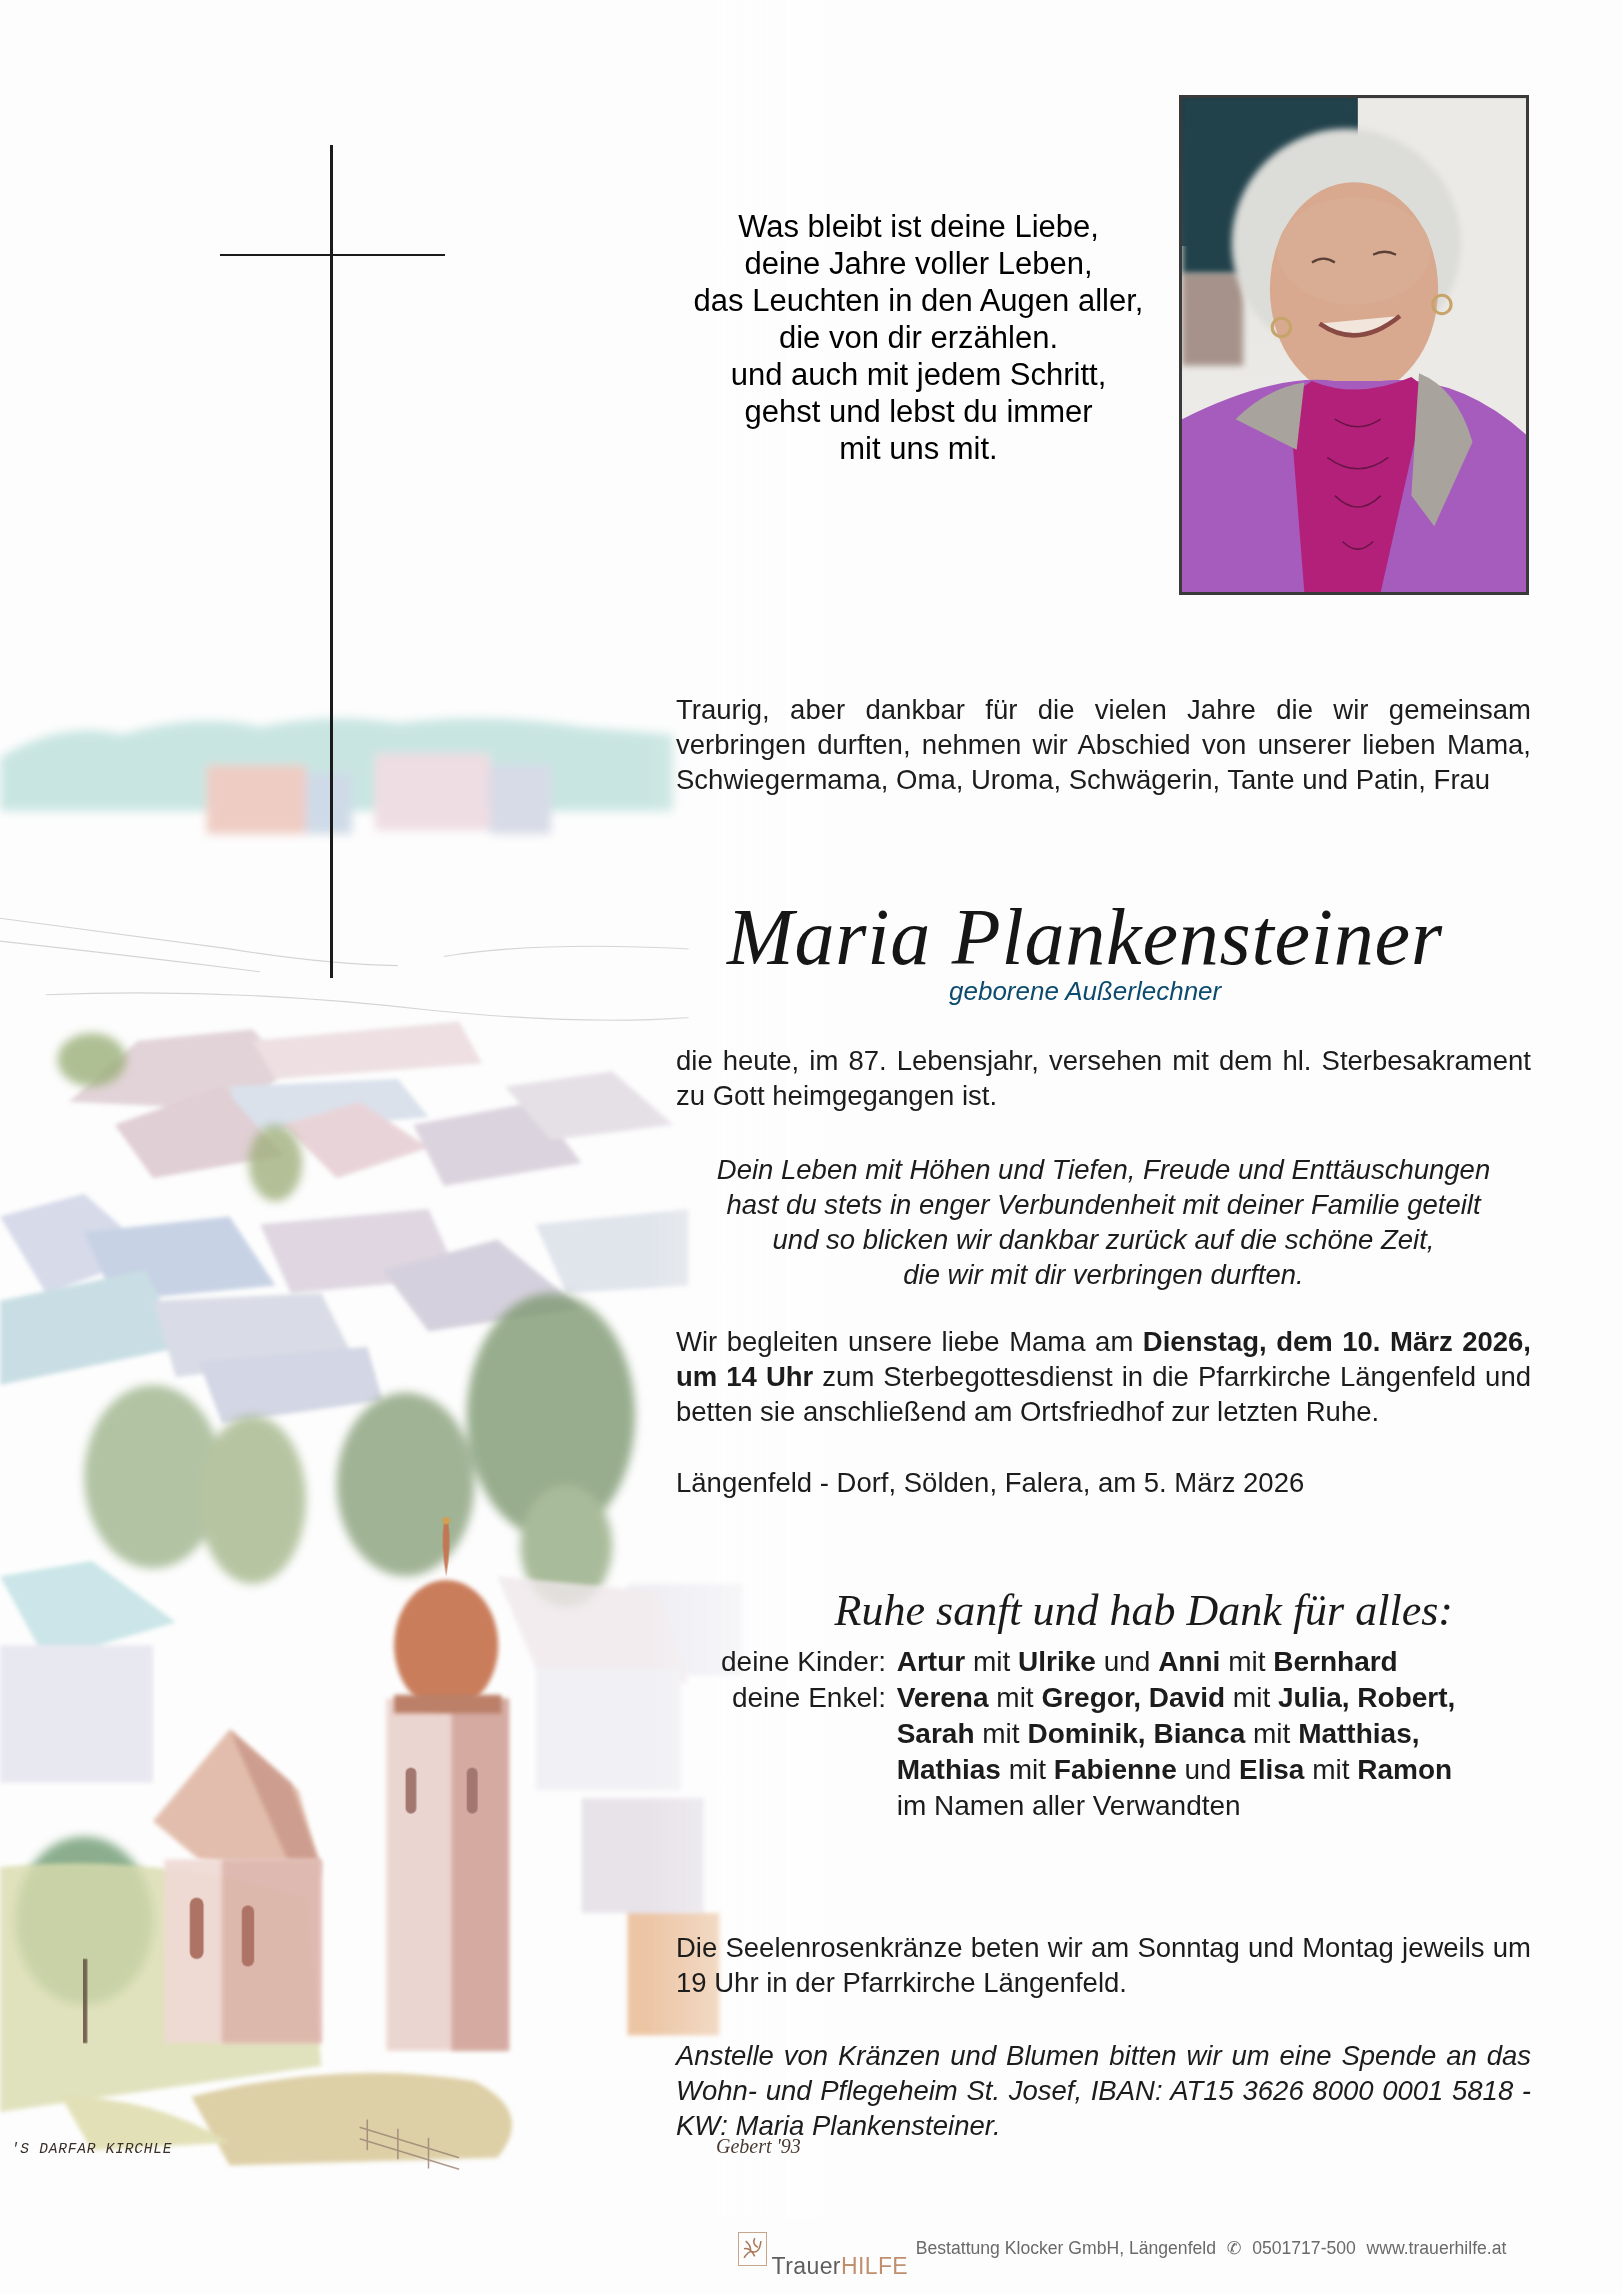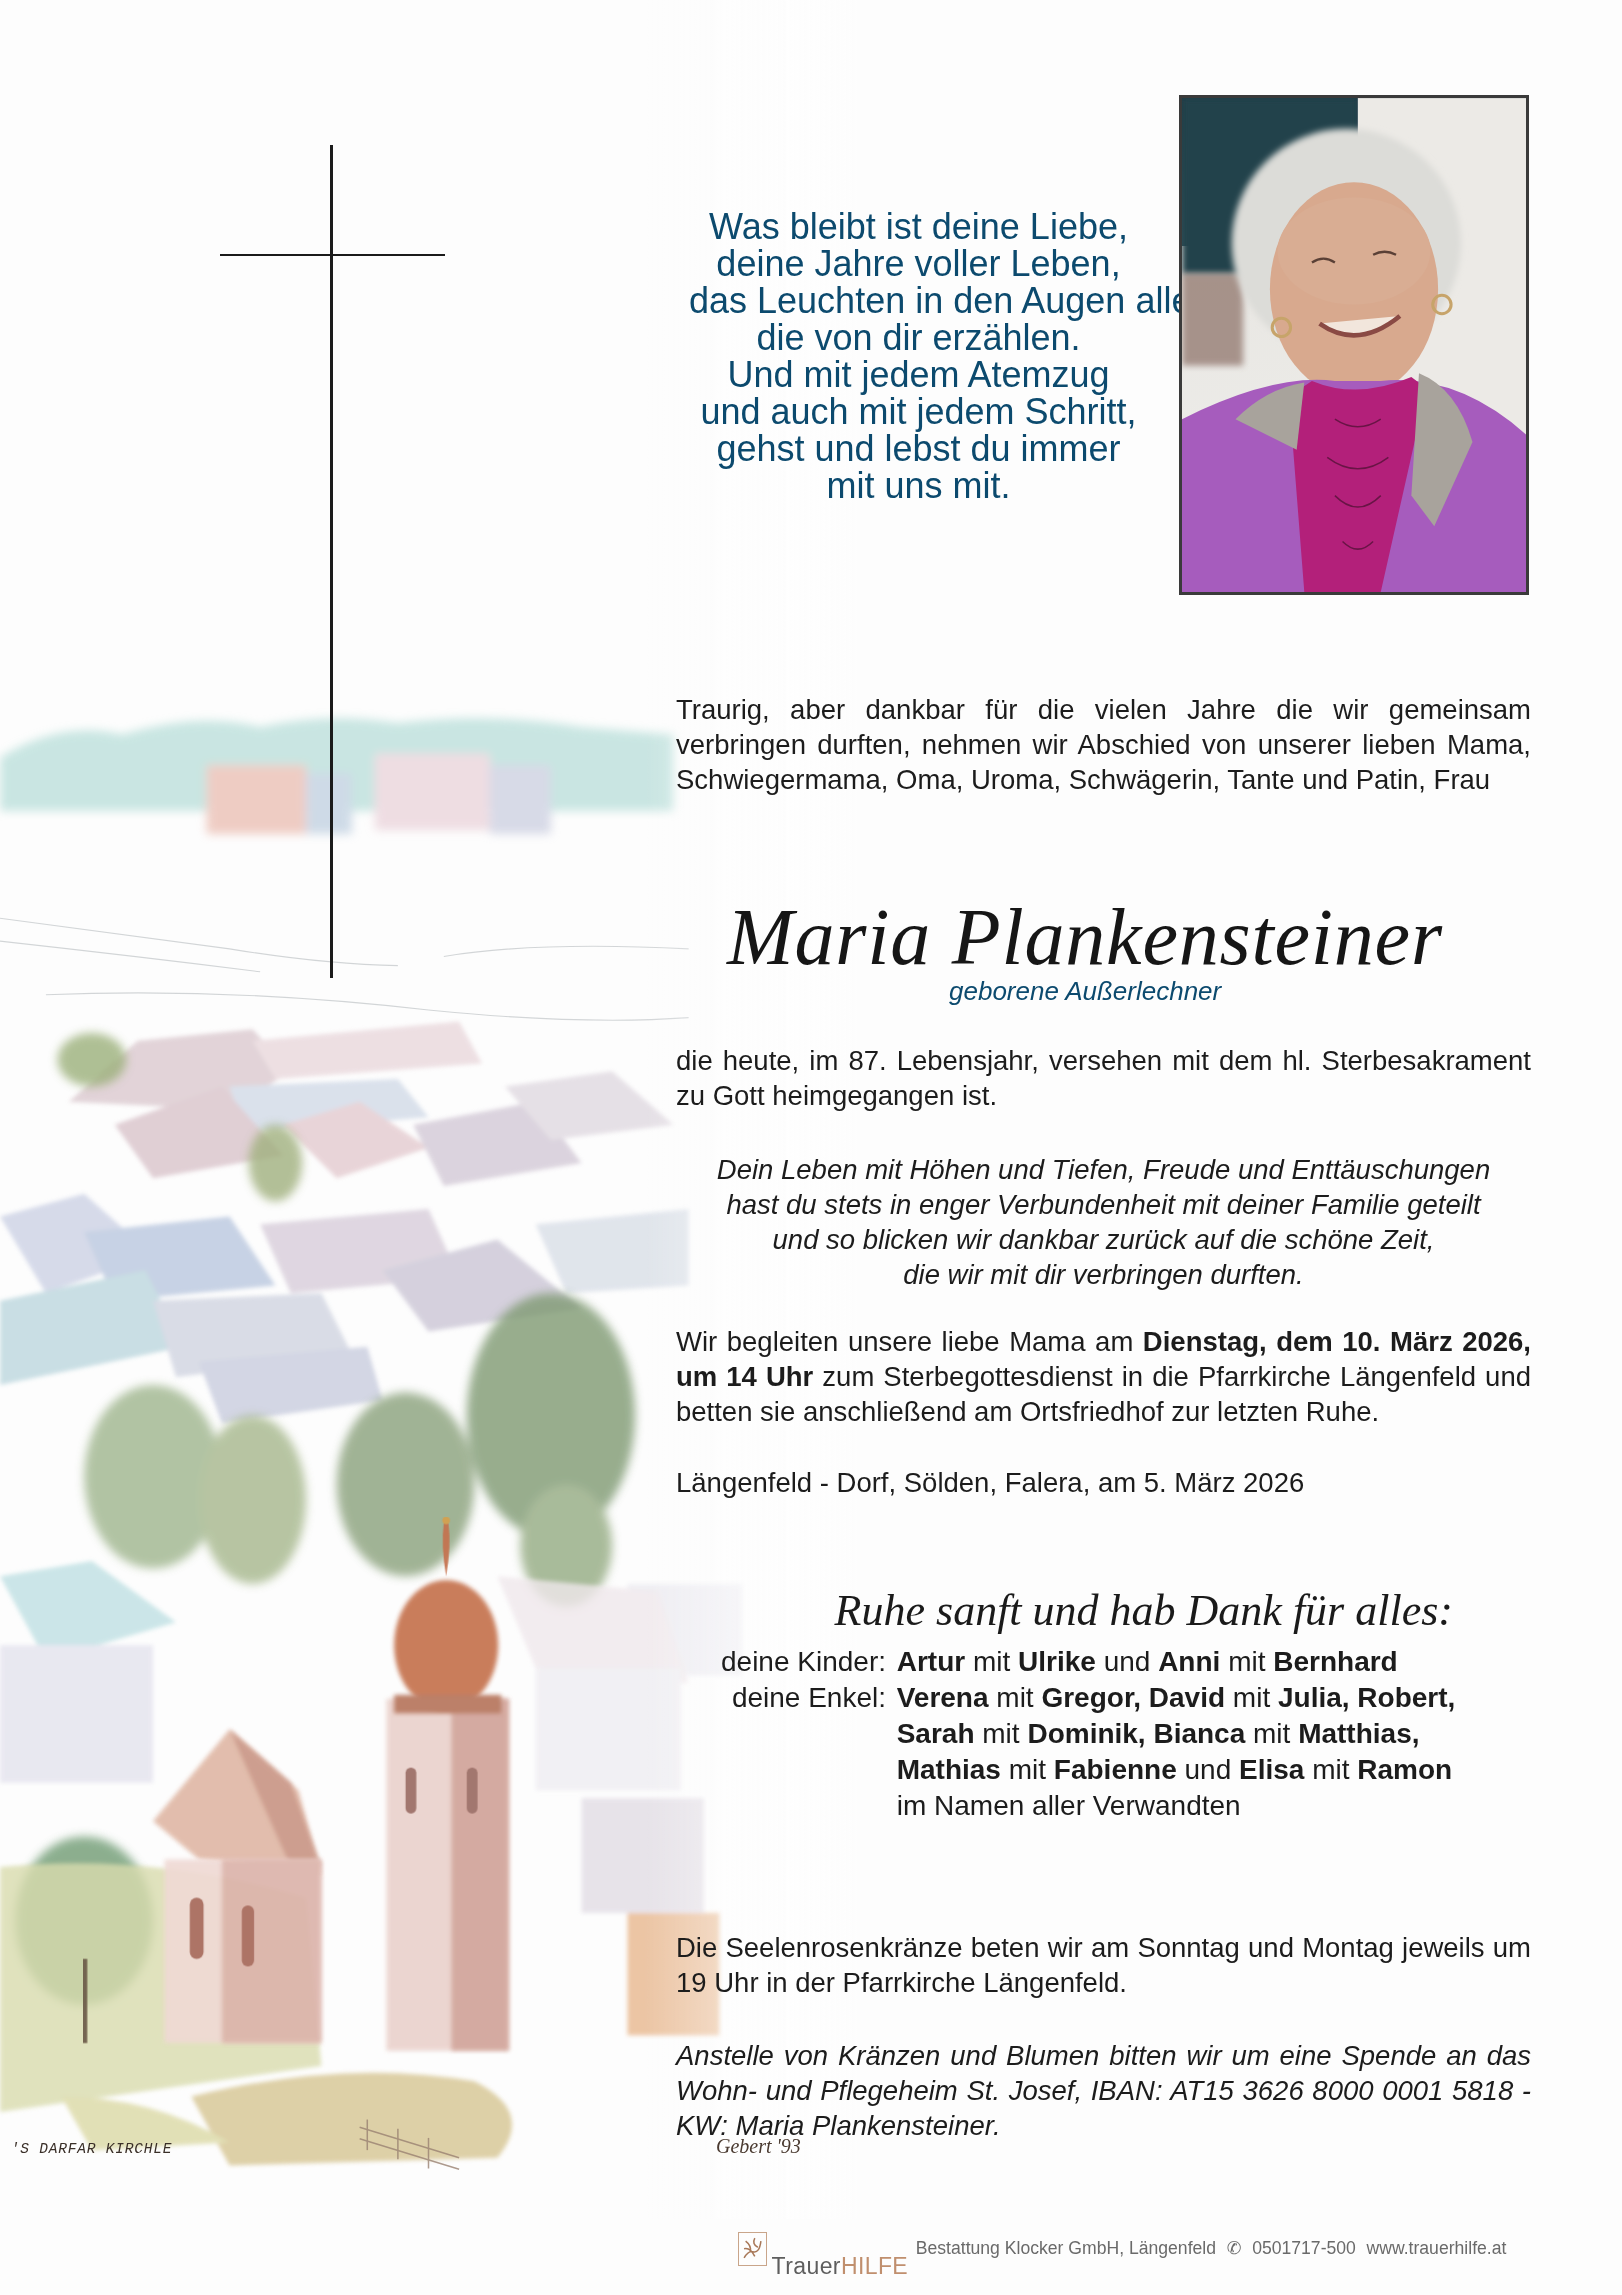--- a/index.html
+++ b/index.html
@@ -10,21 +10,21 @@
     color: #1c1c1c;
   }
   
   .painting { position: absolute; left: 0; top: 0; width: 857px; height: 2219px; pointer-events: none; }
   
   .cross-v { position: absolute; left: 330px; top: 145px; width: 3.1px; height: 833px; background: #1b1b1b; }
   .cross-h { position: absolute; left: 220px; top: 254px; width: 225px; height: 2.3px; background: #1b1b1b; }
   
   .poem {
     position: absolute; left: 689px; top: 208px; width: 459px;
-    text-align: center; font-size: 36px; line-height: 37px; color: #0c4a6e;
+    text-align: center; font-size: 31px; line-height: 37px; color: #000000;
   }
   .poem div { white-space: nowrap; }
   
   .portrait {
     position: absolute; left: 1179px; top: 95px; width: 350px; height: 500px;
     border: 3.1px solid #3a3a3a; box-sizing: border-box; overflow: hidden;
     background: linear-gradient(180deg, #1f3b45 0%, #34525c 30%, #e8e6e2 30%, #efefec 100%);
   }
   
   .col { position: absolute; left: 676px; width: 855px; font-size: 27.5px; line-height: 35px; }
@@ -181,21 +181,20 @@
 </div>
 
 <div class="cross-v"></div>
 <div class="cross-h"></div>
 
 <div class="poem">
   <div>Was bleibt ist deine Liebe,</div>
   <div>deine Jahre voller Leben,</div>
   <div>das Leuchten in den Augen aller,</div>
   <div>die von dir erzählen.</div>
-  <div>Und mit jedem Atemzug</div>
   <div>und auch mit jedem Schritt,</div>
   <div>gehst und lebst du immer</div>
   <div>mit uns mit.</div>
 </div>
 
 <div class="portrait" title="photo of smiling elderly woman with white hair, purple jacket, magenta patterned top">
   <svg width="344" height="494" viewBox="0 0 450 646">
     <defs>
         <filter id="pb">
           <feGaussianBlur stdDeviation="4"></feGaussianBlur>

